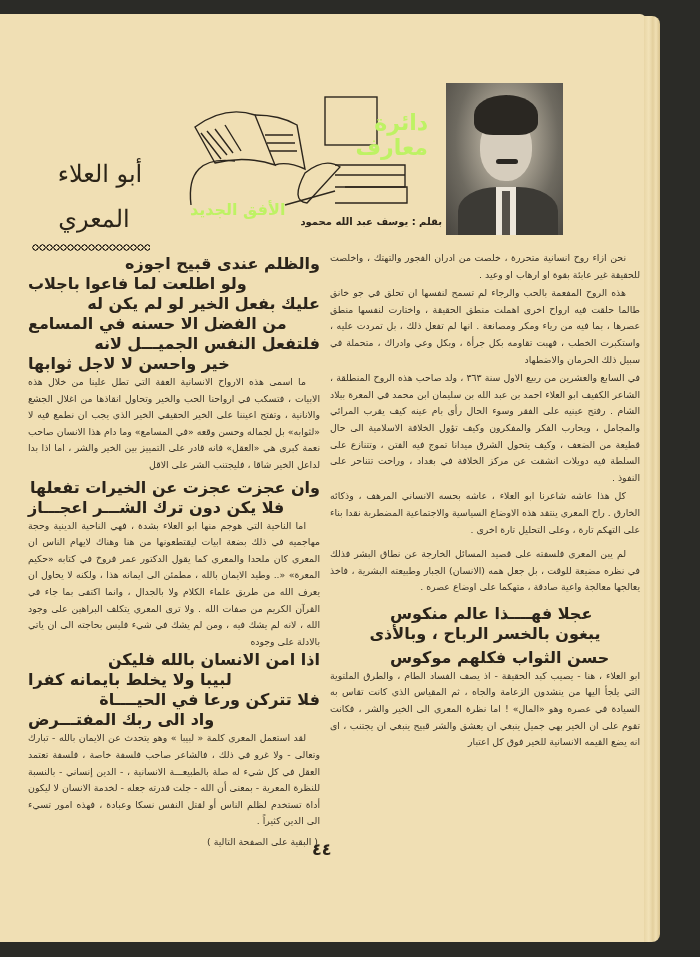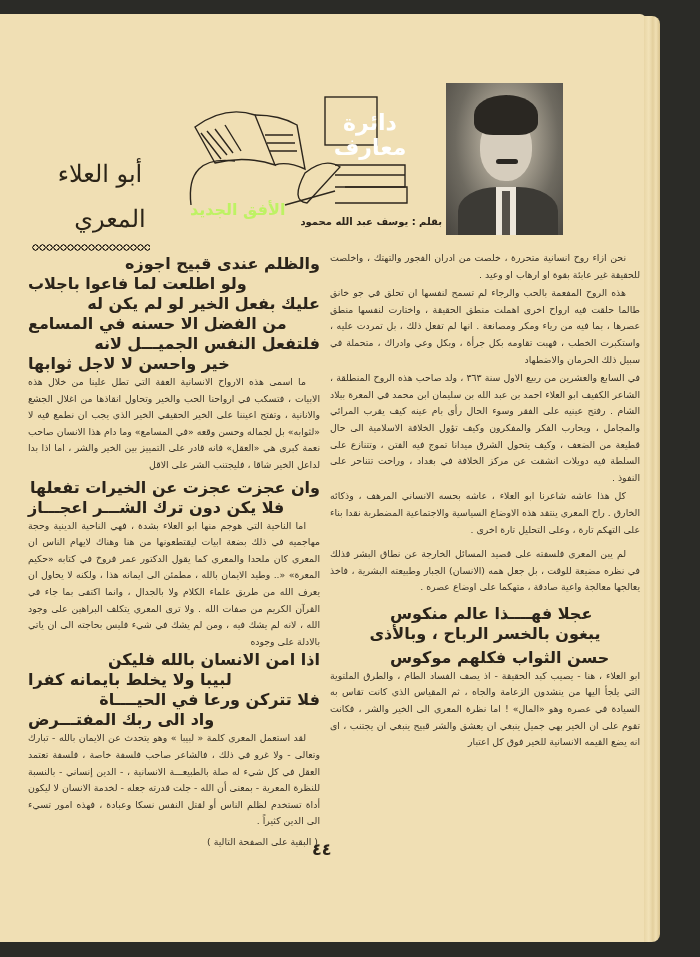--- a/index.html
+++ b/index.html
@@ -47,37 +47,37 @@
   .photo .moust { position:absolute; left:50px; top:76px; width:22px; height:5px; background:#2a2722; border-radius:3px; }
   .photo .suit {
     position:absolute; left:12px; top:104px; width:100px; height:60px; border-radius:40% 40% 0 0;
     background:#3c3a35;
   }
   .photo .shirt { position:absolute; left:50px; top:104px; width:20px; height:48px; background:#ece6da; }
   .photo .tie { position:absolute; left:56px; top:108px; width:8px; height:44px; background:#555049; }
 
   .logo { position:absolute; left:185px; top:95px; width:230px; height:115px; }
   .logo-t1 {
-    position:absolute; left:325px; top:110px; width:90px; text-align:center;
-    font-size:22px; font-weight:bold; color:#ffffff; direction:rtl;
+    position:absolute; left:325px; top:110px; width:90px; text-align:right;
+    font-size:22px; font-weight:bold; color:#bef264; direction:rtl;padding-left:13px;
   }
   .logo-t2 {
     position:absolute; left:190px; top:178px; width:110px; text-align:left;
     font-size:16px; font-weight:bold; color:#bef264; direction:rtl;margin-top:22px;
   }
   .byline {
     position:absolute; left:290px; top:216px; width:152px; direction:rtl; text-align:right;
     font-size:10px; font-weight:bold; color:#2b241a;
   }
   .title1, .title2 {
     position:absolute; direction:rtl; text-align:center;
     font-family:"DejaVu Serif", serif; color:#2b2418;
   }
   .title1 { left:20px; top:160px; width:160px; font-size:24px; }
-  .title2 { left:40px; top:205px; width:140px; font-size:24px; }
+  .title2 { left:24px; top:205px; width:140px; font-size:24px; }
   .zigzag {
     position:absolute; left:32px; top:244px; width:118px; height:7px;
     background:
       radial-gradient(circle at 3.5px 3.5px, transparent 2px, #3a3327 2.2px, #3a3327 3px, transparent 3.3px) 0 0 / 7px 7px repeat-x;
   }
   .pagenum {
     position:absolute; left:312px; top:840px; width:40px; text-align:left;
     font-size:16px; font-weight:bold; color:#2b241a;
   }
   .cont { font-size:9.4px; text-align:right; margin-top:4px; padding-right:2px; }

